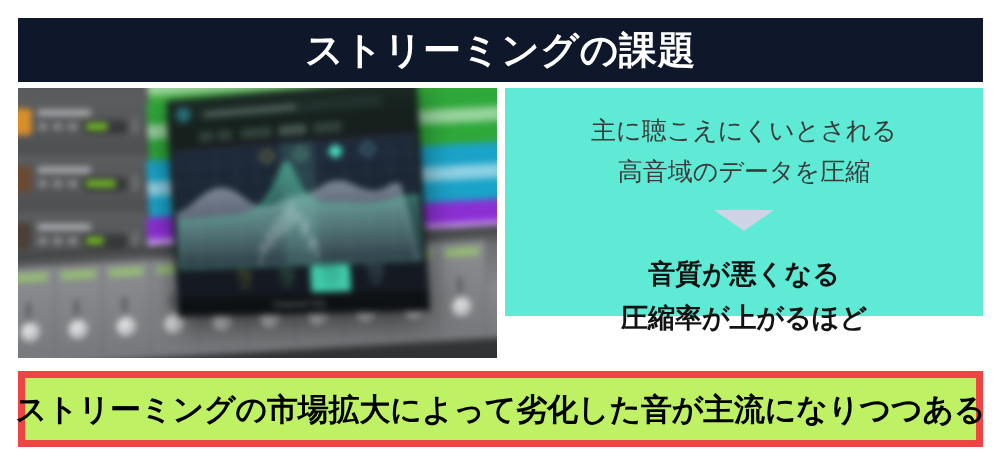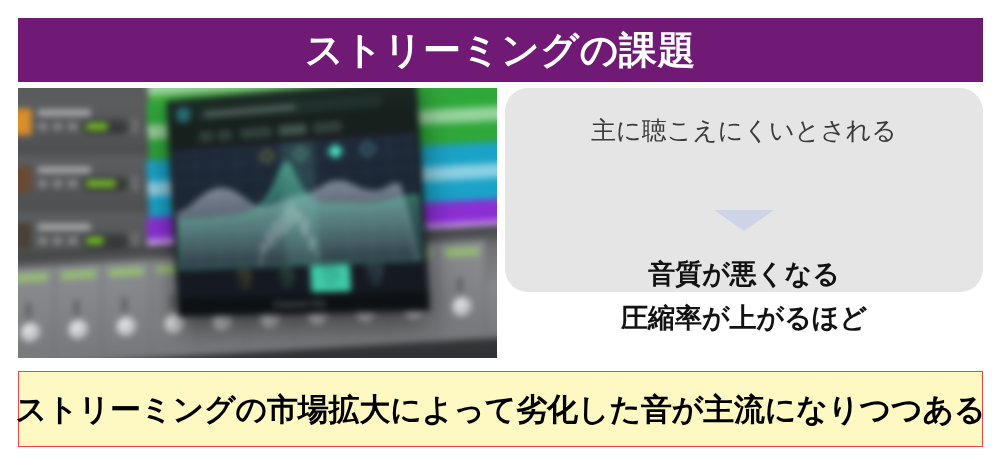--- a/index.html
+++ b/index.html
@@ -23,21 +23,21 @@
     background: #ffffff;
   }
 
   
   .header-band {
     position: absolute;
     left: 18px;
     top: 18px;
     width: 965px;
     height: 64px;
-    background: #701a75;
+    background: #0f172a;
     display: flex;
     align-items: center;
     justify-content: center;
   }
   .header-title {
     color: #ffffff;
     font-size: 38px;
     font-weight: bold;
     letter-spacing: 0.5px;
     line-height: 1;
@@ -239,23 +239,22 @@
     color: #9aa0a6; font-size: 8px; text-align: center; line-height: 18px;
     letter-spacing: .5px;
   }
 
   
   .text-panel {
     position: absolute;
     left: 505px;
     top: 88px;
     width: 478px;
-    height: 204px;
-    background: #e5e5e5;
-    border-radius: 23px;
+    height: 228px;
+    background: #5eead4;
   }
   .tp-top {
     position: absolute;
     left: 0; right: 0; top: 22px;
     text-align: center;
     color: #3a3a3a;
     font-size: 25px;
     line-height: 41px;
     font-weight: normal;
   }
@@ -280,22 +279,22 @@
     font-weight: bold;
   }
 
   
   .bottom-banner {
     position: absolute;
     left: 18px;
     top: 371px;
     width: 965px;
     height: 76px;
-    background: #fef9c3;
-    border: 1px solid #ef4444;
+    background: #bef264;
+    border: 7px solid #ef4444;
     box-sizing: border-box;
     display: flex;
     align-items: center;
     justify-content: center;
   }
   .bottom-text {
     color: #000000;
     font-size: 31px;
     font-weight: bold;
     white-space: nowrap;
@@ -495,20 +494,21 @@
 
         <div class="plg-foot">Channel EQ</div>
       </div>
 
     </div>
   </div>
 
   <div class="text-panel">
     <div class="tp-top">
       <div>主に聴こえにくいとされる</div>
+      <div>高音域のデータを圧縮</div>
     </div>
 
     <div class="arrow-wrap">
       <div class="arrow-down"></div>
     </div>
 
     <div class="tp-bottom">
       <div>音質が悪くなる</div>
       <div>圧縮率が上がるほど</div>
     </div>

